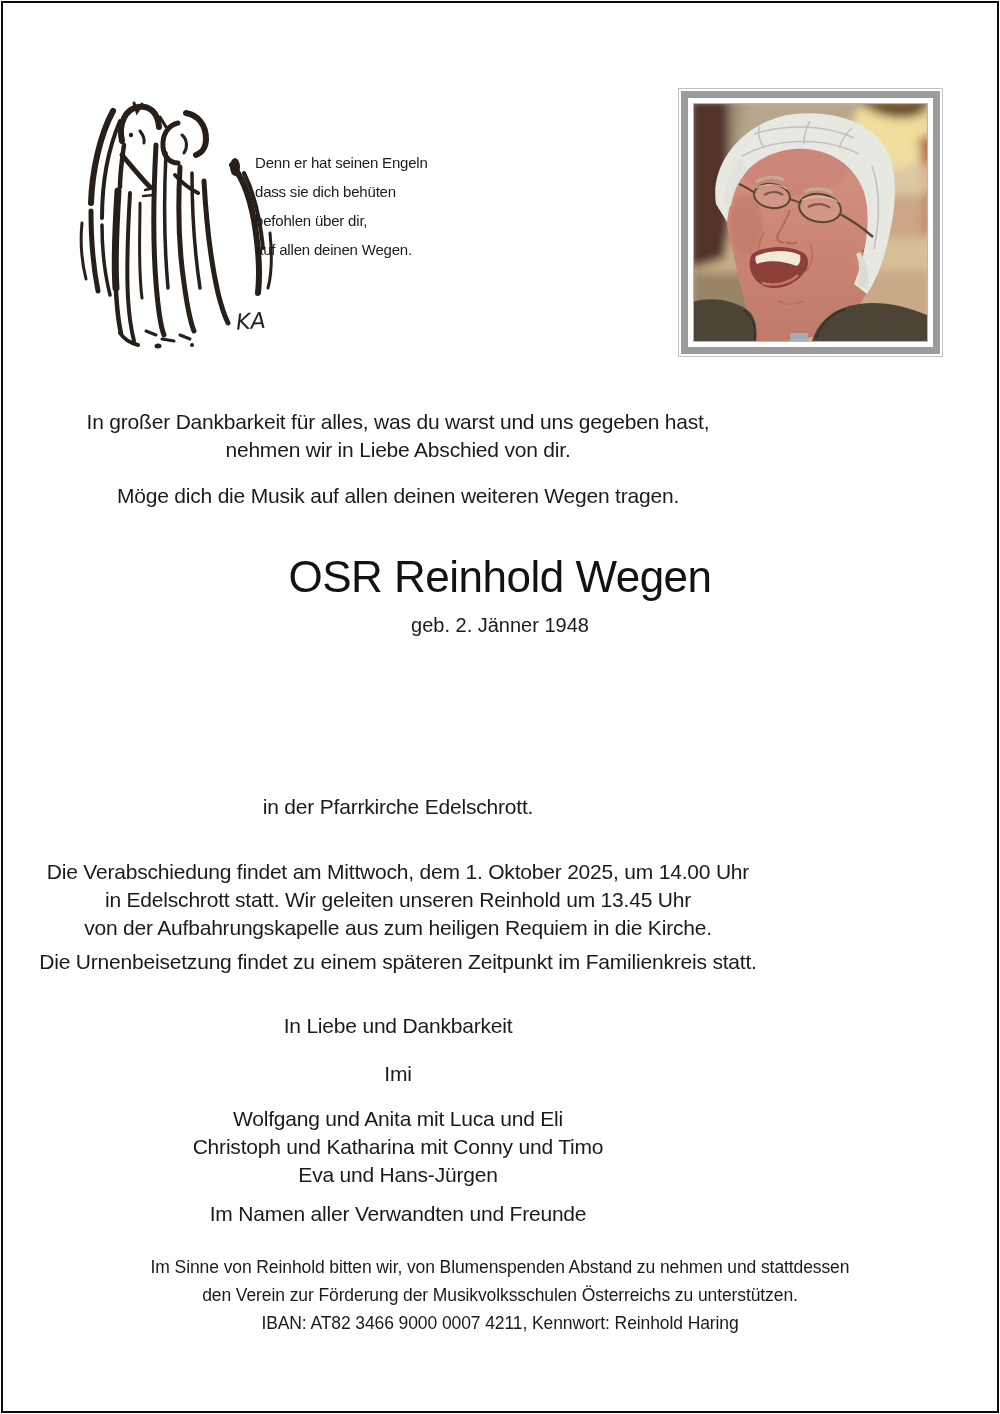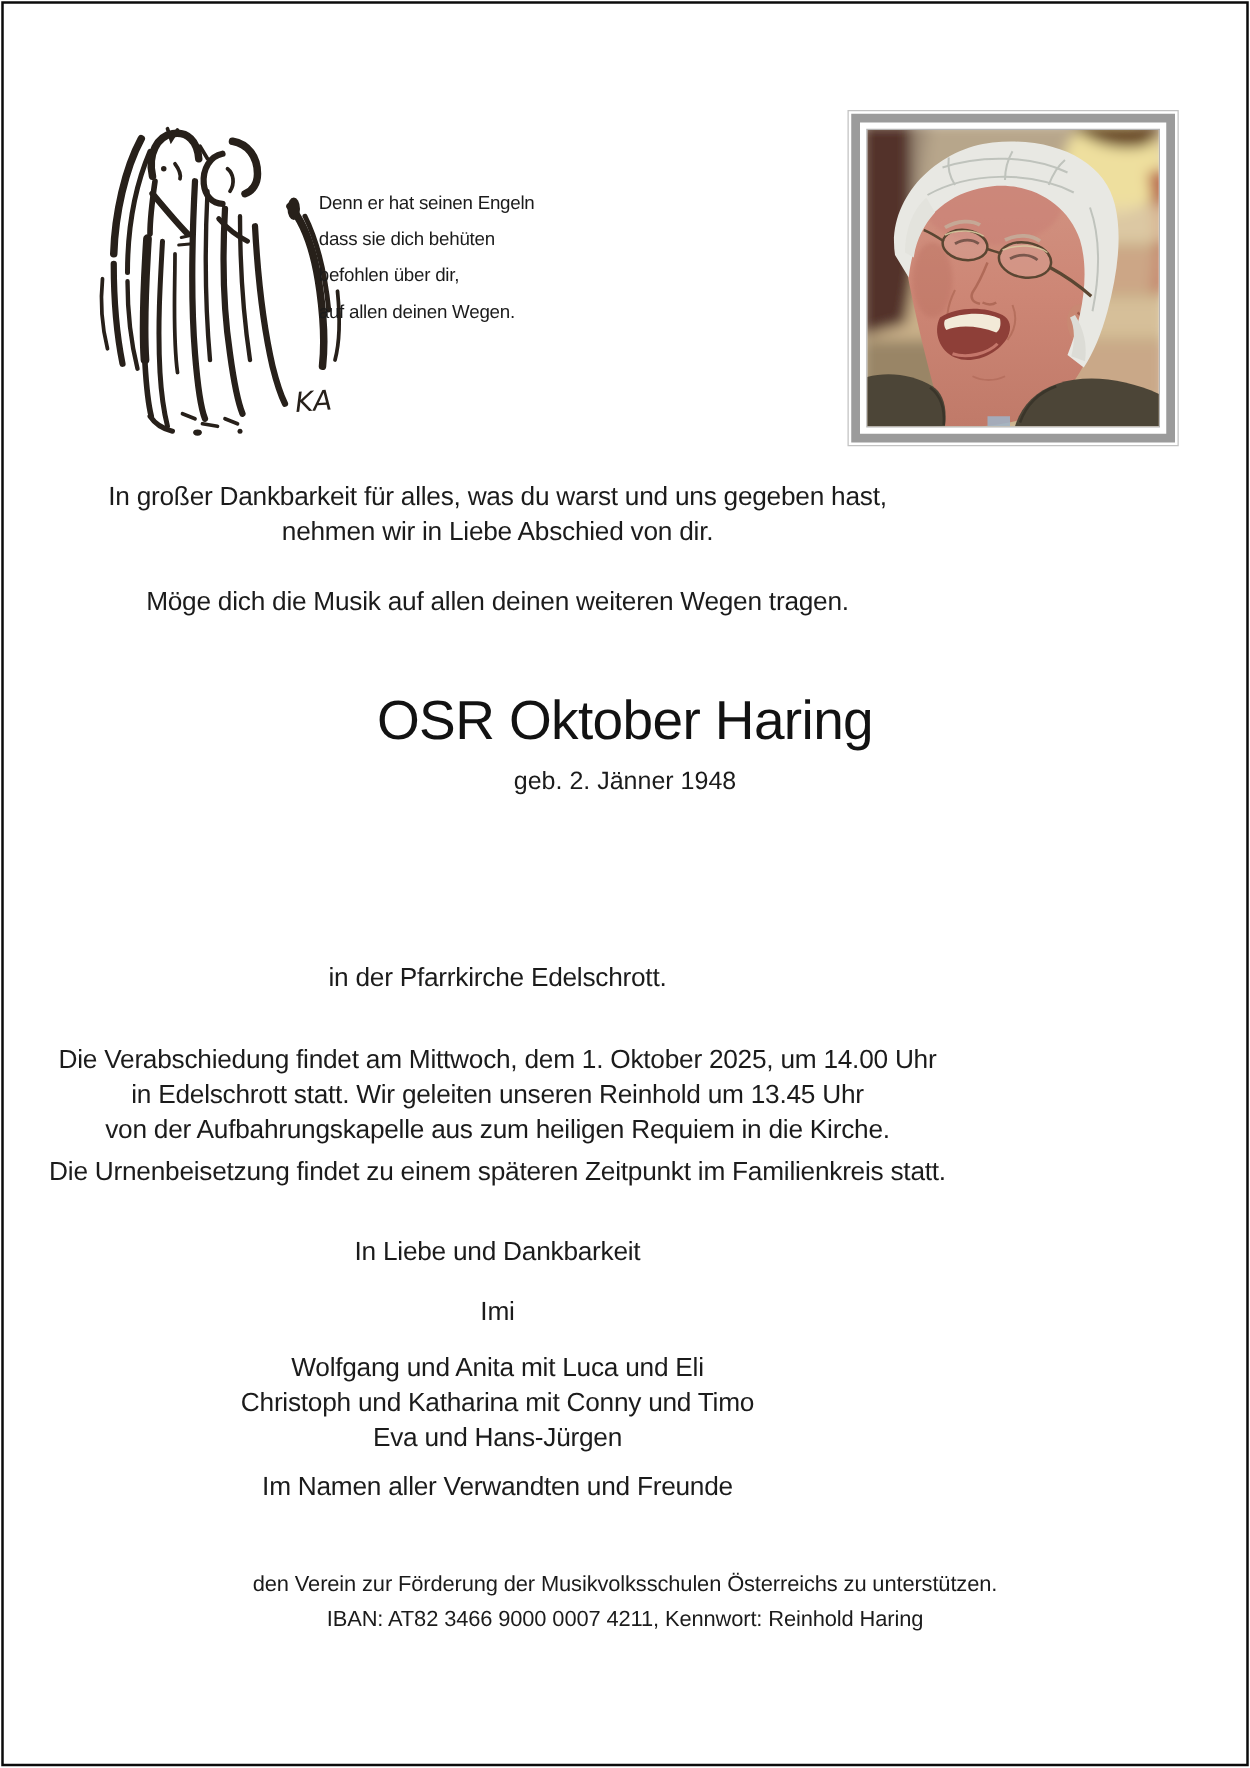--- a/index.html
+++ b/index.html
@@ -28,21 +28,21 @@
     border:1px solid #c2c2c2;background:#ffffff;padding:2px;
   }
   .photo-mat{
     border:7px solid #9b9b9b;background:#ffffff;padding:5px;
   }
   .photo-inner{
     border:1px solid #b5b5b5;line-height:0;
   }
   .tb{
     position:absolute;left:0;width:796px;
-    text-align:center;font-size:21px;line-height:28px;letter-spacing:-0.2px;
+    text-align:center;font-size:21px;line-height:28px;letter-spacing:-0.2px;margin-top:24px;
   }
   .tb-title{
     position:absolute;left:0;width:1000px;text-align:center;
     font-size:44px;line-height:52px;letter-spacing:-0.5px;color:#121212;
   }
   .tb-sub{
     position:absolute;left:0;width:1000px;text-align:center;
     font-size:20px;line-height:26px;
   }
   .tb-small{
@@ -206,25 +206,25 @@
         </svg>
       </div>
     </div>
   </div>
 
   <div class="tb" style="top:384px">
     <div>In großer Dankbarkeit für alles, was du warst und uns gegeben hast,</div>
     <div>nehmen wir in Liebe Abschied von dir.</div>
   </div>
 
-  <div class="tb" style="top:468px">
+  <div class="tb" style="top:458px">
     <div>Möge dich die Musik auf allen deinen weiteren Wegen tragen.</div>
   </div>
 
-  <div class="tb-title" style="top:551px">OSR Oktober Haring</div>
+  <div class="tb-title" style="top:551px">OSR Reinhold Wegen</div>
   <div class="tb-sub" style="top:612px">geb. 2. Jänner 1948</div>
 
 
   <div class="tb" style="top:769px">
     <div>in der Pfarrkirche Edelschrott.</div>
   </div>
 
   <div class="tb" style="top:834px">
     <div>Die Verabschiedung findet am Mittwoch, dem 1. Oktober 2025, um 14.00 Uhr</div>
     <div>in Edelschrott statt. Wir geleiten unseren Reinhold um 13.45 Uhr</div>
@@ -244,16 +244,17 @@
   <div class="tb" style="top:1081px">
     <div>Wolfgang und Anita mit Luca und Eli</div>
     <div>Christoph und Katharina mit Conny und Timo</div>
     <div>Eva und Hans-Jürgen</div>
   </div>
   <div class="tb" style="top:1176px">
     <div>Im Namen aller Verwandten und Freunde</div>
   </div>
 
   <div class="tb-small" style="top:1253px">
+    <div>Im Sinne von Reinhold bitten wir, von Blumenspenden Abstand zu nehmen und stattdessen</div>
     <div>den Verein zur Förderung der Musikvolksschulen Österreichs zu unterstützen.</div>
     <div>IBAN: AT82 3466 9000 0007 4211, Kennwort: Reinhold Haring</div>
   </div>
 </div>
 
 </body></html>

